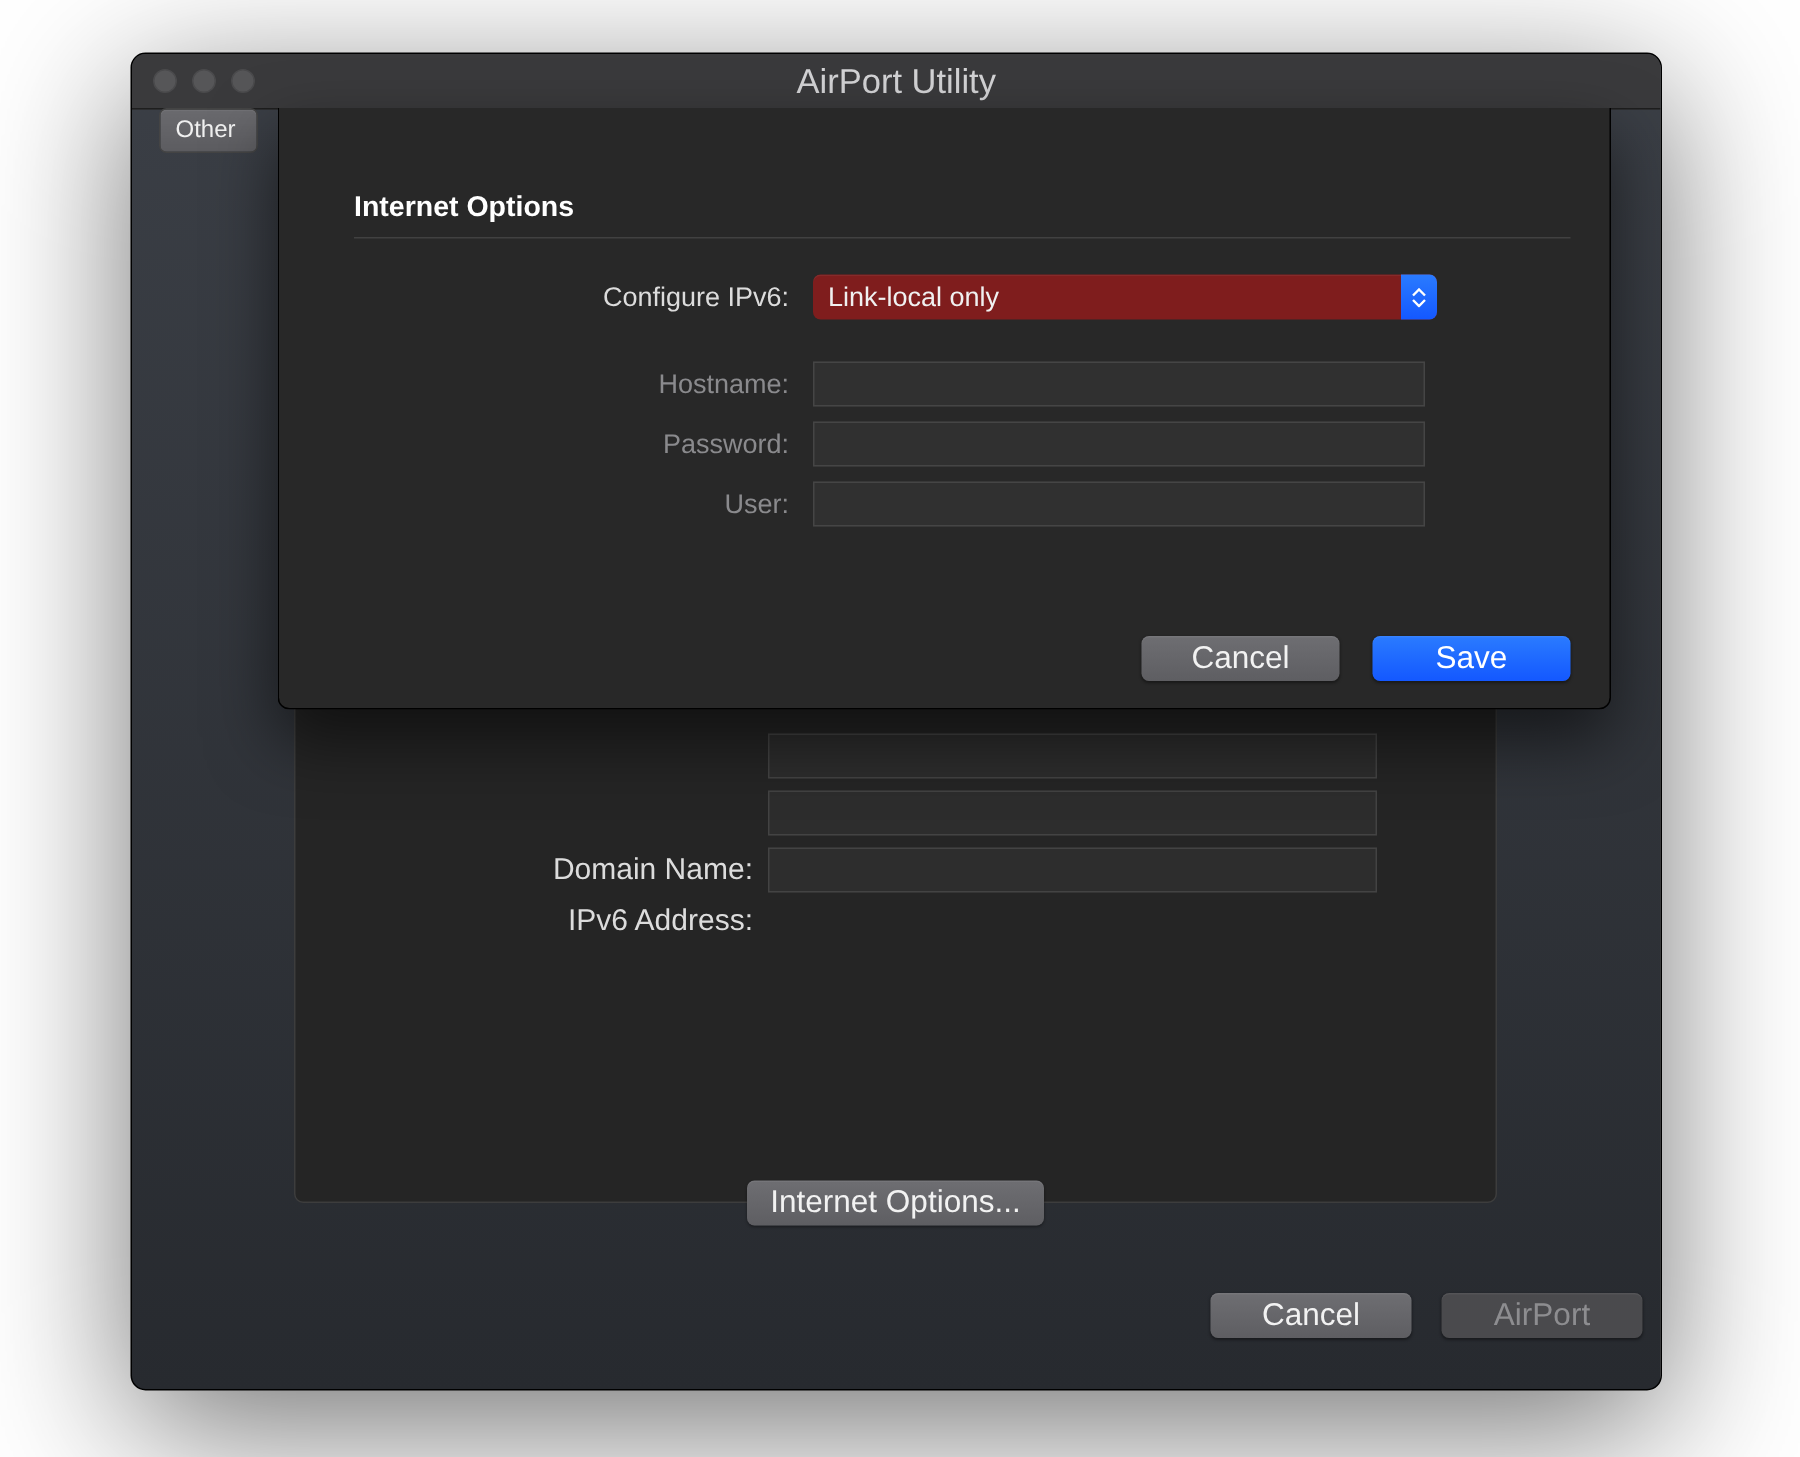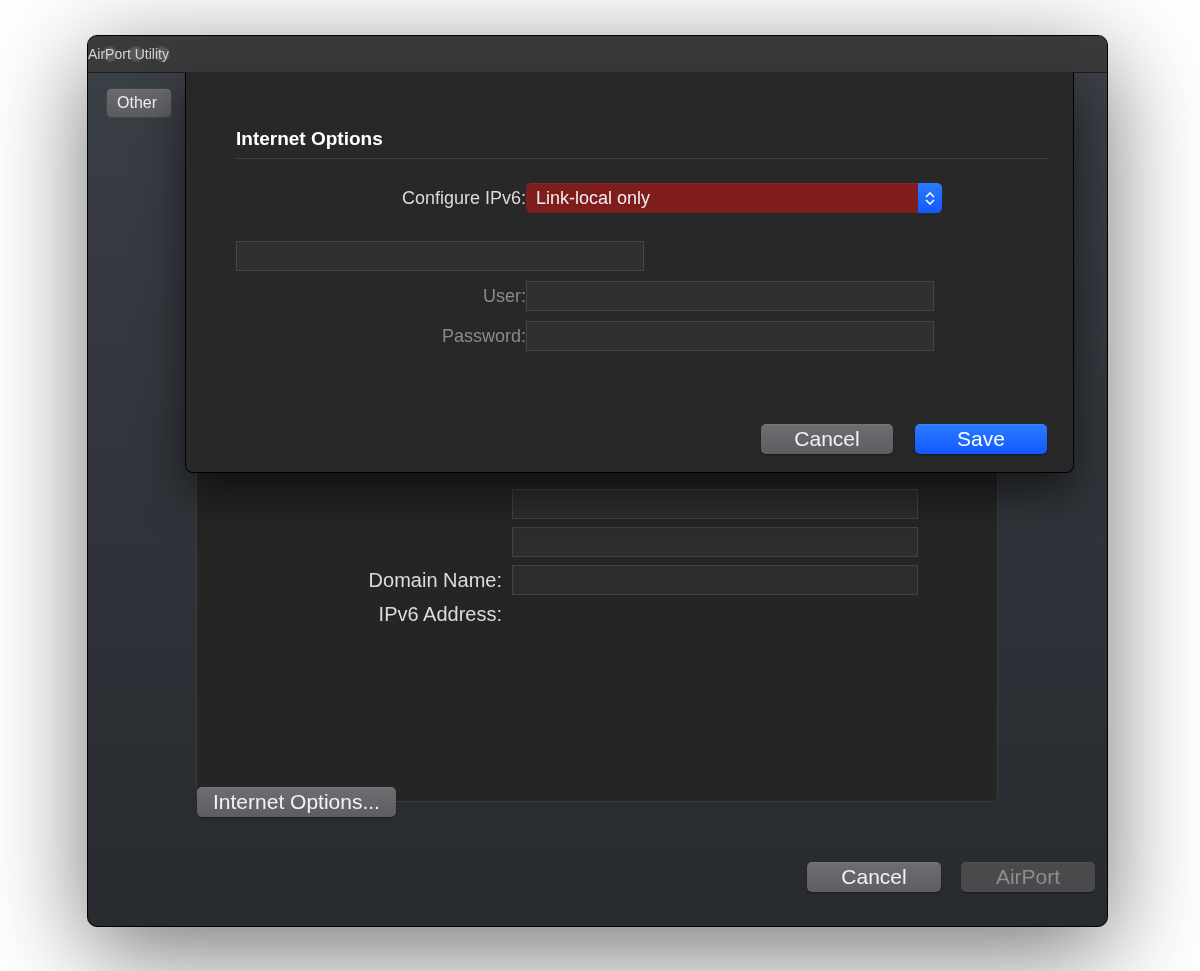--- a/index.html
+++ b/index.html
@@ -48,28 +48,29 @@
   }
   .tl {
     width: 14px; height: 14px;
     border-radius: 50%;
     background: #565658;
     border: 1px solid #4a4a4c;
   }
   .titlebar-title {
     position: absolute;
     left: 0; right: 0;
+    text-align: center;
     color: #d3d3d5;
-    font-size: 14px;
+    font-size: 23px;
     pointer-events: none;
   }
 
   .other-btn {
     position: absolute;
-    top: 52px;
+    top: 36px;
     left: 18px;
     height: 28px;
     padding: 0 14px 0 10px;
     background: linear-gradient(#6a6a6e, #5c5c60);
     border: 1px solid #444;
     border-radius: 5px;
     color: #f0f0f0;
     font-size: 16px;
     display: flex;
     align-items: center;
@@ -113,21 +114,21 @@
     top: 388px;
     left: 0;
     width: 100%;
   }
 
   .io-btn-wrap {
     position: absolute;
     left: 0; right: 0;
     top: 686px;
     display: flex;
-    justify-content: flex-start;
+    justify-content: center;
   }
 
   .push-btn {
     height: 30px;
     padding: 0 16px;
     background: linear-gradient(#6e6e72, #5e5e62);
     color: #f2f2f2;
     border: none;
     border-radius: 5px;
     font-size: 21px;
@@ -188,21 +189,21 @@
 
   .sheet-row {
     display: flex;
     align-items: center;
     margin-bottom: 10px;
   }
   .sheet-label {
     width: 290px;
     text-align: right;
     color: #dcdcdc;
-    padding-right: 0;
+    padding-right: 16px;
     white-space: nowrap;
   }
   .sheet-label.dim { color: #8a8a8d; }
 
   .popup {
     position: relative;
     flex: 0 0 406px;
     height: 30px;
     background: #7f1d1d;
     border-radius: 5px;
@@ -326,28 +327,29 @@
                   <path d="M1 1 L5 5 L9 1" stroke="#fff" stroke-width="1.6" fill="none"></path>
                 </svg>
             </div>
           </div>
         </div>
 
         <div style="height:18px"></div>
 
 
         <div class="sheet-row">
+          <div class="sheet-label dim">Hostname:</div>
+          <div class="sheet-input"></div>
+        </div>
+        <div class="sheet-row">
+          <div class="sheet-label dim">Password:</div>
           <div class="sheet-input"></div>
         </div>
         <div class="sheet-row">
           <div class="sheet-label dim">User:</div>
-          <div class="sheet-input"></div>
-        </div>
-        <div class="sheet-row">
-          <div class="sheet-label dim">Password:</div>
           <div class="sheet-input"></div>
         </div>
 
         <div class="sheet-buttons">
           <div class="push-btn">
             <span>Cancel</span>
           </div>
           <div class="push-btn primary">
             <span>Save</span>
           </div>

